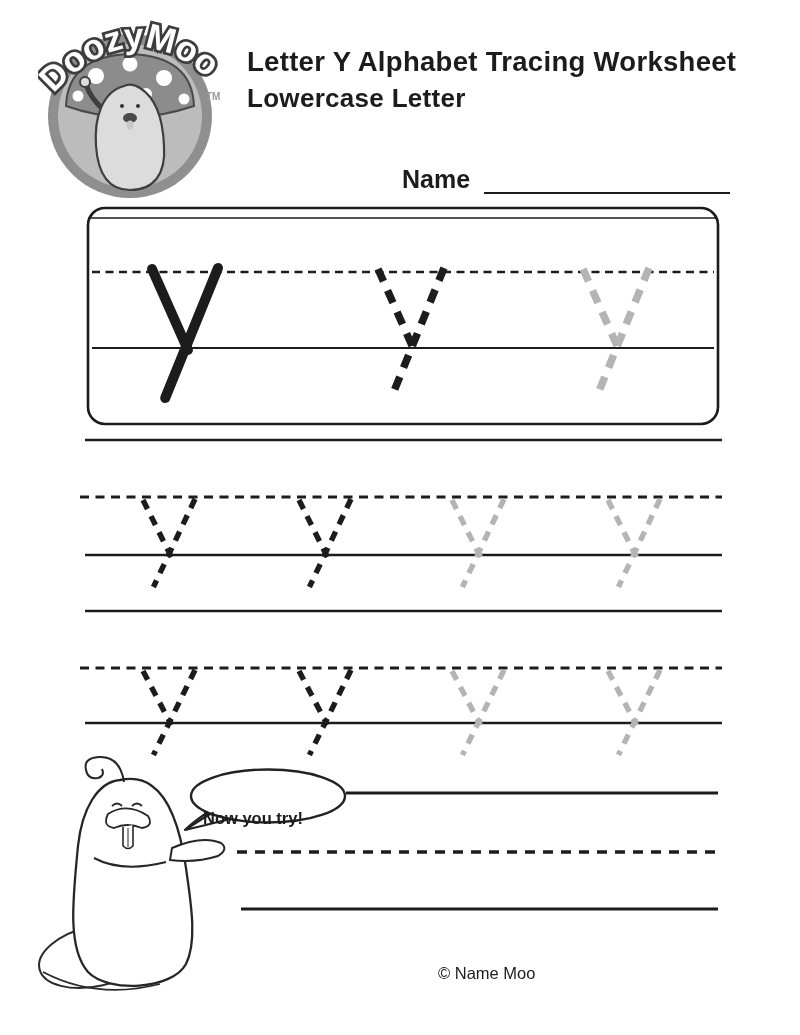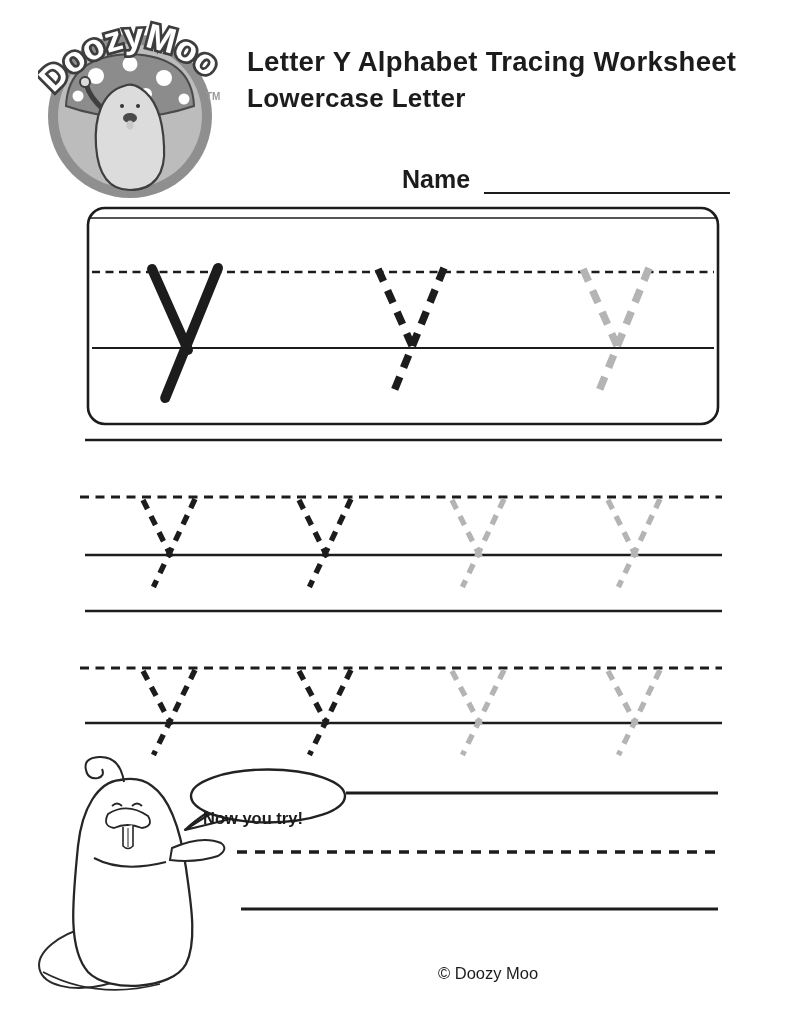--- a/index.html
+++ b/index.html
@@ -113,14 +113,14 @@
              C178,190 170,148 166,118 C161,84 152,50 132,36 C122,28 110,28 100,30 Z" fill="#ffffff" stroke="#262626" stroke-width="2.3"></path>
     <path d="M104,32 Q100,6 79,7 Q63,8 66,20 Q68,30 78,28 Q85,26 82,19" fill="none" stroke="#262626" stroke-width="2"></path>
     <path d="M92,56 Q97,51 102,56 M112,56 Q117,51 122,56" fill="none" stroke="#262626" stroke-width="1.8"></path>
     <path d="M88,64 Q107,52 128,66 Q134,76 122,78 Q107,72 94,78 Q82,76 88,64 Z" fill="#ffffff" stroke="#262626" stroke-width="1.8"></path>
     <path d="M103,77 L103,96 Q108,101 113,96 L113,75" fill="#ffffff" stroke="#262626" stroke-width="1.6"></path>
     <path d="M108,78 L108,97" stroke="#262626" stroke-width="1"></path>
     <path d="M152,98 Q182,85 201,93 Q209,99 198,106 Q176,113 150,110 Z" fill="#ffffff" stroke="#262626" stroke-width="2"></path>
     <path d="M74,108 Q102,123 146,112" fill="none" stroke="#262626" stroke-width="2"></path>
   </svg>
 
-  <div class="abs footer-copy"><span>©</span> <span>Doozy Moo</span></div>
+  <div class="abs footer-copy"><span>©</span> <span>Name Moo</span></div>
 </div>
 
 </body></html>

